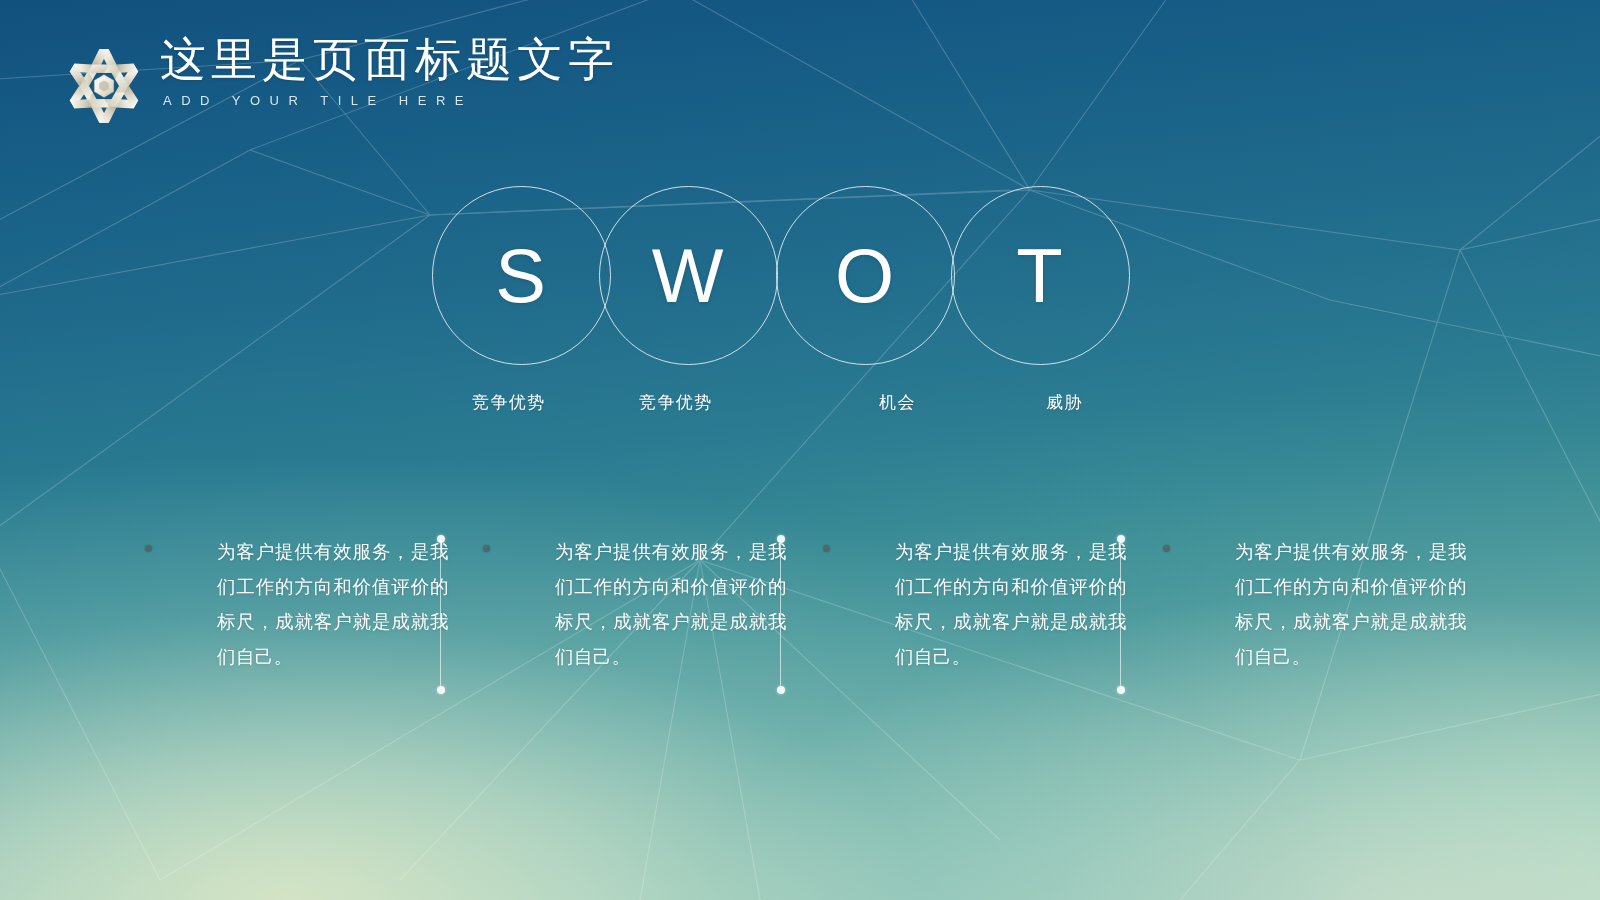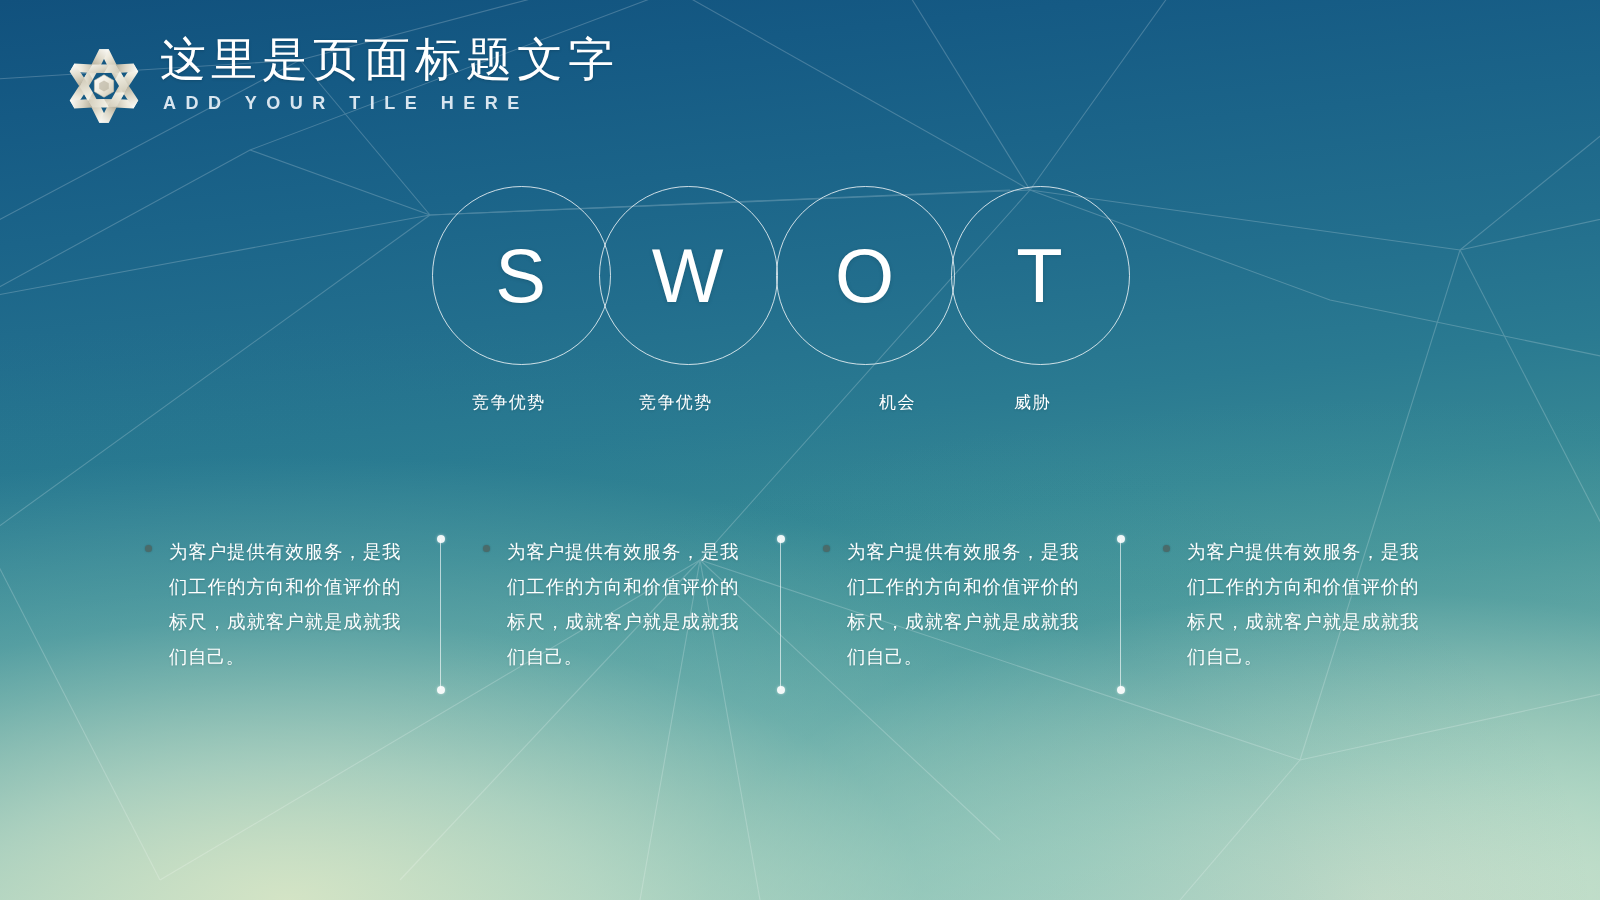--- a/index.html
+++ b/index.html
@@ -38,25 +38,25 @@
     color:#ffffff;
     font-size:46px;
     line-height:1.04;
     letter-spacing:5px;
     font-weight:400;
     white-space:nowrap;
     text-shadow:0 1px 3px rgba(0,0,0,0.16);
   }
   #subtitle{
     color:#e3edf5;
-    font-size:18px;
+    font-size:13px;
     letter-spacing:9.5px;
     margin-top:9px;
     margin-left:3px;
-    font-weight:700;
+    font-weight:400;
     white-space:nowrap;
     opacity:0.95;
   }
 
   
   #swot{position:absolute;left:0;top:186px;width:1600px;height:196px;}
   .circ{
     position:absolute;top:0;
     width:179px;height:179px;
     border:1.6px solid rgba(255,255,255,0.78);
@@ -94,20 +94,21 @@
     box-shadow:0 0 2px rgba(0,0,0,0.25);
   }
   .ctext{
     color:#ffffff;
     font-size:18.5px;
     line-height:35px;
     letter-spacing:0.4px;
     width:232px;
     text-align:justify;
     text-shadow:0 1px 3px rgba(0,0,0,0.13);
+    margin-left:48px;
   }
 
   
   .divider{position:absolute;top:0;width:9px;height:160px;}
   .dline{
     position:absolute;left:4px;top:5px;
     width:1.2px;height:150px;
     background:rgba(255,255,255,0.62);
   }
   .ddot{
@@ -237,21 +238,21 @@
       </div>
       <div class="circ" style="left: 950.5px;">
         <span>T</span>
       </div>
     </div>
 
   <div id="swotlabels">
       <div class="swlab" style="left: 472px;">竞争优势</div>
       <div class="swlab" style="left: 639px;">竞争优势</div>
       <div class="swlab" style="left: 879px;">机会</div>
-      <div class="swlab" style="left: 1014px;">威胁</div>
+      <div class="swlab" style="left: 1046px;">威胁</div>
     </div>
 
   <div id="cols">
       <div class="col" style="left: 145px;">
         <div class="bullet"></div>
         <div class="ctext">为客户提供有效服务，是我们工作的方向和价值评价的标尺，成就客户就是成就我们自己。</div>
       </div>
       <div class="col" style="left: 483px;">
         <div class="bullet"></div>
         <div class="ctext">为客户提供有效服务，是我们工作的方向和价值评价的标尺，成就客户就是成就我们自己。</div>

